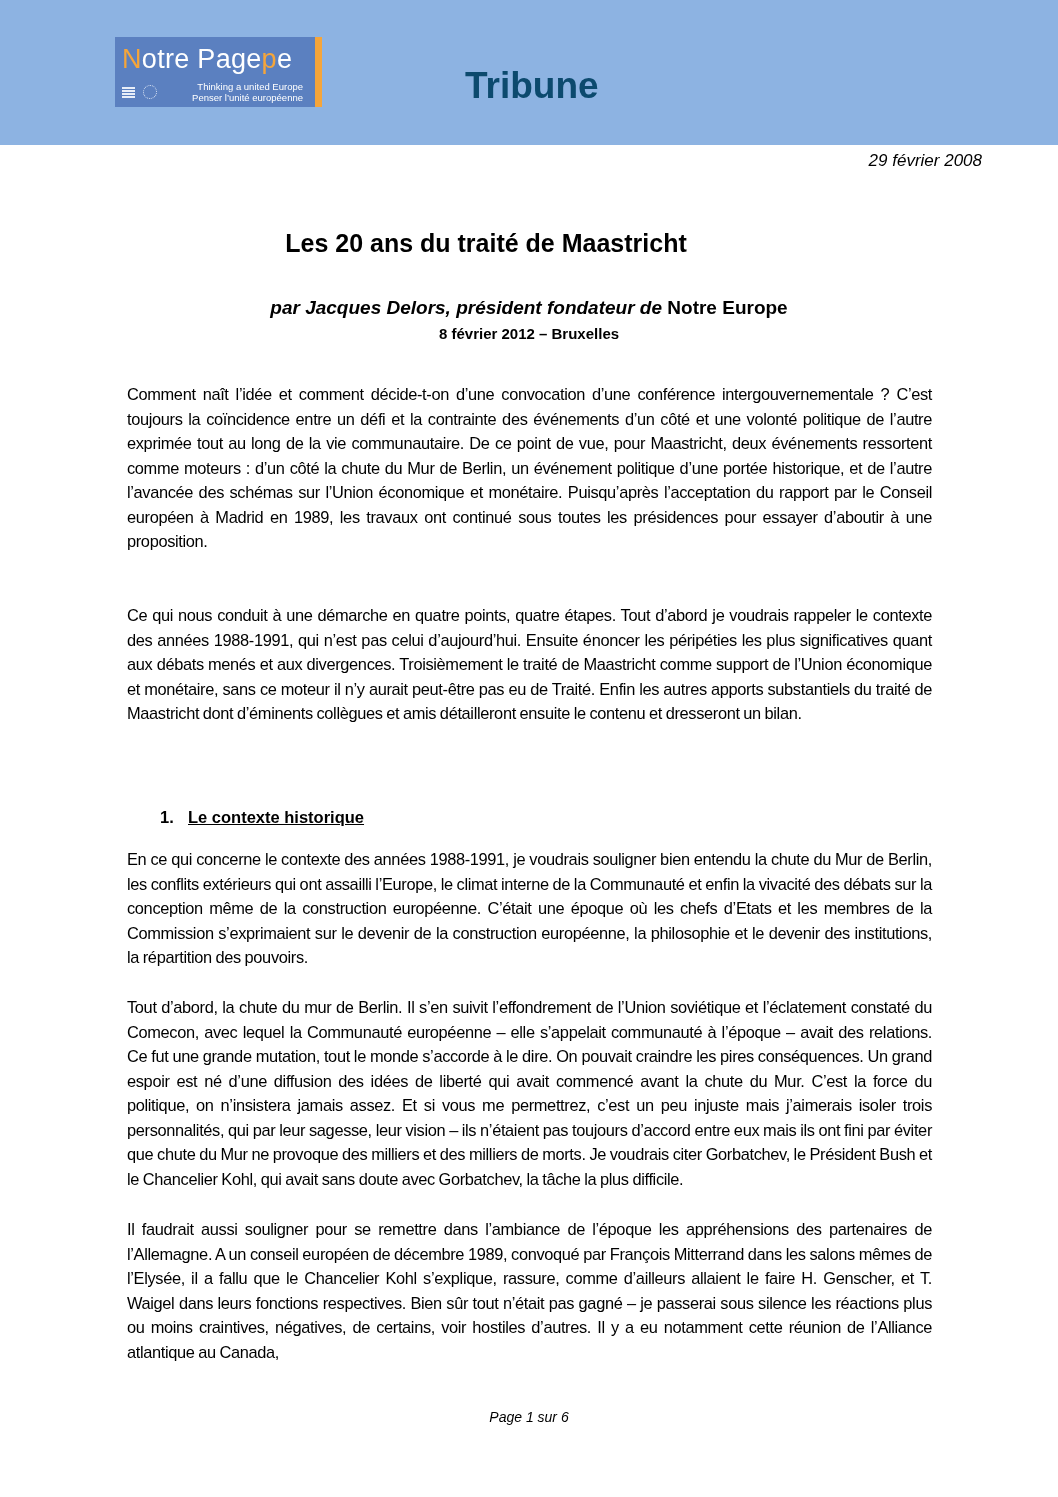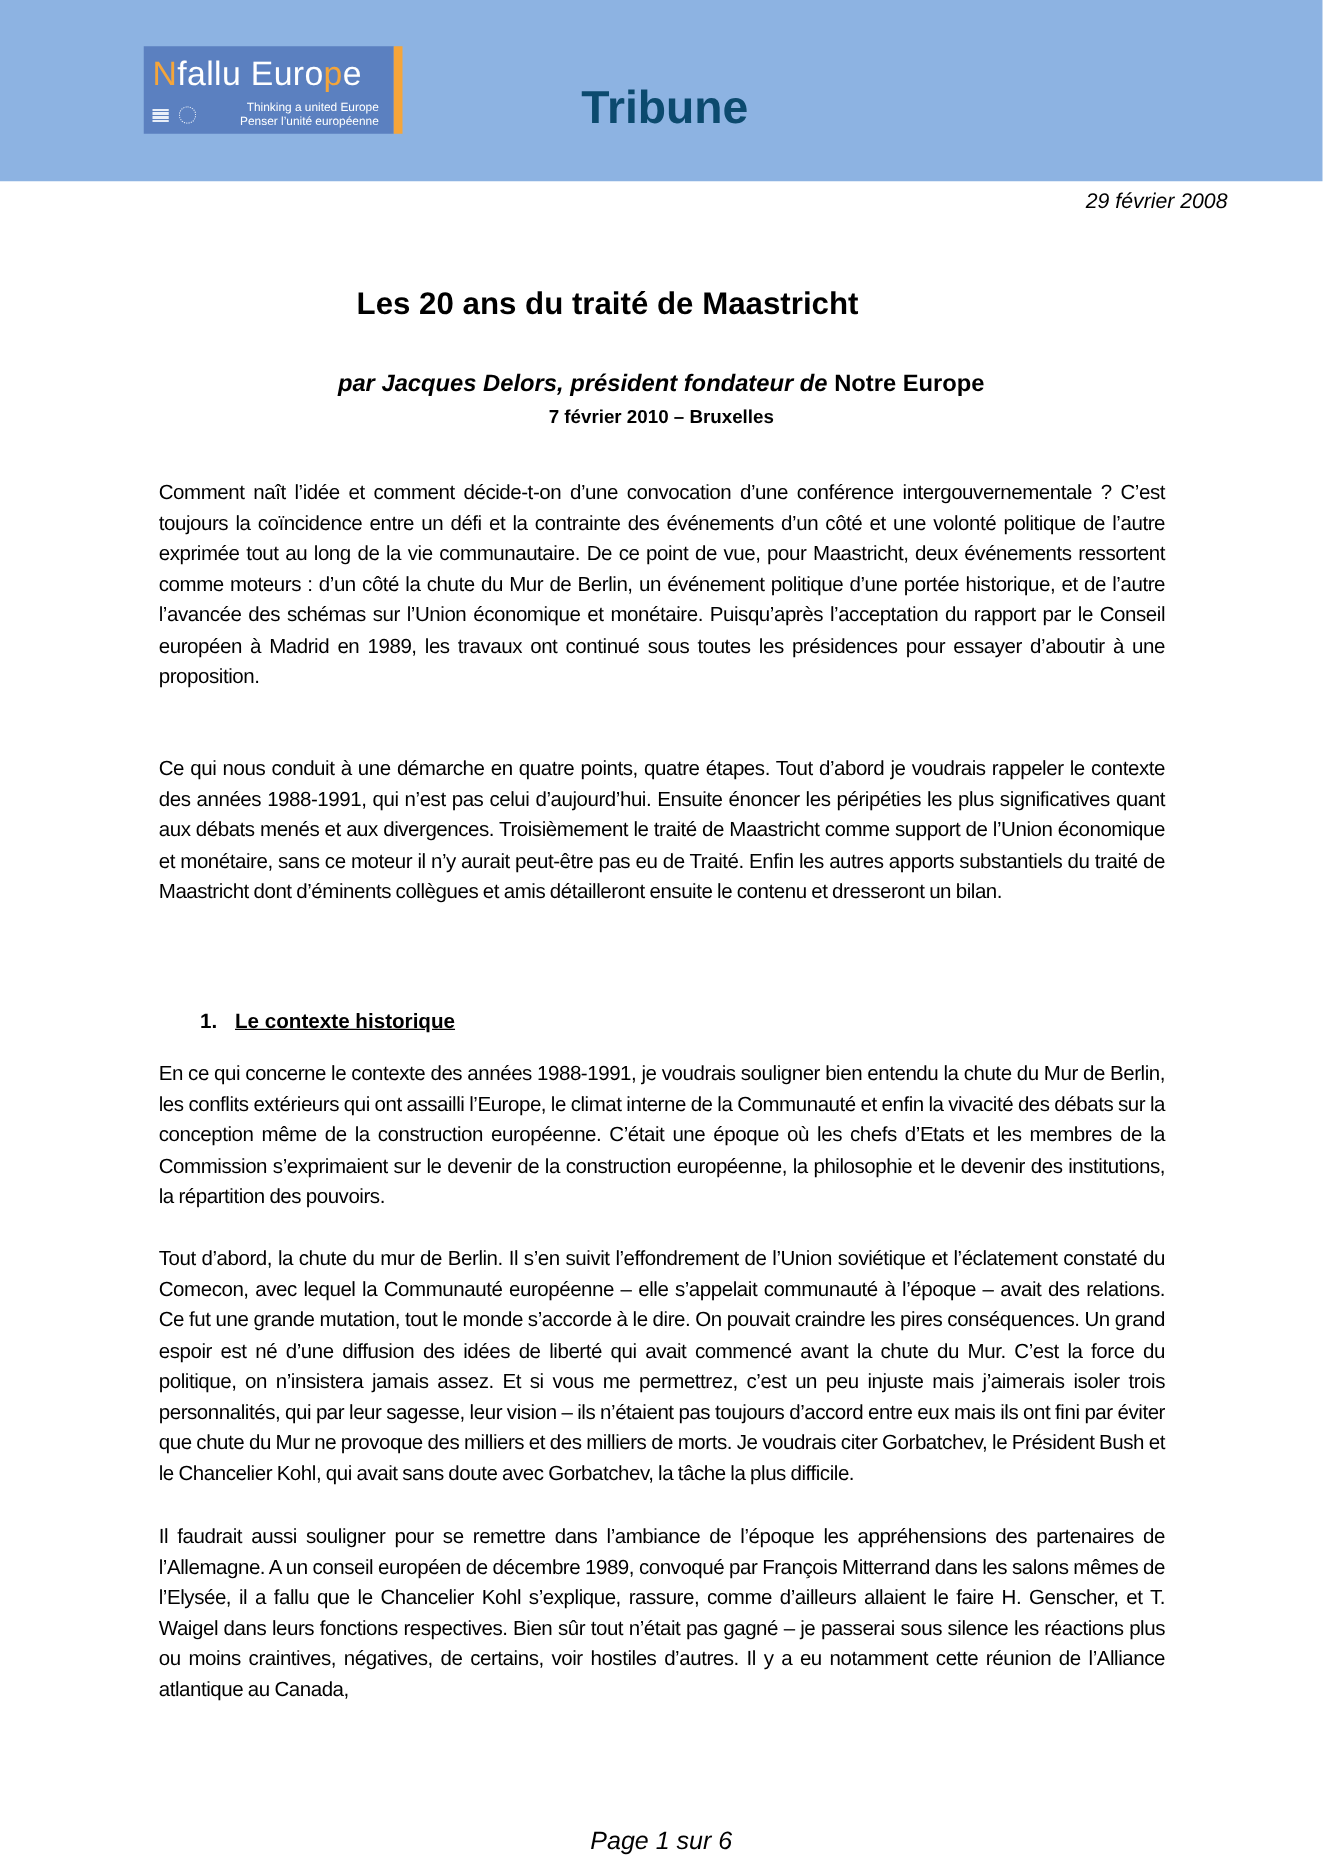--- a/index.html
+++ b/index.html
@@ -60,48 +60,48 @@
     position: absolute; left: 127px; width: 805px; font-size: 16.4px; line-height: 24.5px;
     text-align: justify; letter-spacing: -0.35px; word-spacing: -0.5px;
   }
   .section-heading {
     position: absolute; left: 160px; top: 806px; font-size: 16.5px; font-weight: bold;
     line-height: 22px;
   }
   .section-heading .num { display: inline-block; width: 28px; }
   .section-heading .lbl { text-decoration: underline; }
   .footer {
-    position: absolute; left: 0; width: 1058px; top: 1464px; text-align: center;
-    font-size: 20px; font-style: italic; line-height: 18px;
+    position: absolute; left: 0; width: 1058px; top: 1408px; text-align: center;
+    font-size: 14px; font-style: italic; line-height: 18px;
   }
 </style>
 </head>
 <body>
 
 <div class="header-band">
   <div class="logo">
-    <div class="logo-title"><span class="acc">N</span><span>fallu Euro</span><span class="acc">p</span><span>e</span></div>
+    <div class="logo-title"><span class="acc">N</span><span>otre Page</span><span class="acc">p</span><span>e</span></div>
     <div class="logo-doc-icon"></div>
     <div class="logo-stars-icon"></div>
     <div class="logo-sub">
       <div>Thinking a united Europe</div>
       <div>Penser l’unité européenne</div>
     </div>
     <div class="logo-bar"></div>
   </div>
   <div class="tribune">Tribune</div>
 </div>
 
 <div class="date-top">29 février 2008</div>
 
 <div class="title">Les 20 ans du traité de Maastricht</div>
 
 <div class="byline"><i>par Jacques Delors, président fondateur de </i><span>Notre Europe</span></div>
 
-<div class="place-date">7 février 2010 – Bruxelles</div>
+<div class="place-date">8 février 2012 – Bruxelles</div>
 
 <p class="para" style="top:382px; margin:0;">Comment naît l’idée et comment décide-t-on d’une convocation d’une conférence intergouvernementale ? C’est toujours la coïncidence entre un défi et la contrainte des événements d’un côté et une volonté politique de l’autre exprimée tout au long de la vie communautaire. De ce point de vue, pour Maastricht, deux événements ressortent comme moteurs : d’un côté la chute du Mur de Berlin, un événement politique d’une portée historique, et de l’autre l’avancée des schémas sur l’Union économique et monétaire. Puisqu’après l’acceptation du rapport par le Conseil européen à Madrid en 1989, les travaux ont continué sous toutes les présidences pour essayer d’aboutir à une proposition.</p>
 <p class="para" style="top:603px; margin:0;">Ce qui nous conduit à une démarche en quatre points, quatre étapes. Tout d’abord je voudrais rappeler le contexte des années 1988-1991, qui n’est pas celui d’aujourd’hui. Ensuite énoncer les péripéties les plus significatives quant aux débats menés et aux divergences. Troisièmement le traité de Maastricht comme support de l’Union économique et monétaire, sans ce moteur il n’y aurait peut-être pas eu de Traité. Enfin les autres apports substantiels du traité de Maastricht dont d’éminents collègues et amis détailleront ensuite le contenu et dresseront un bilan.</p>
 
 <div class="section-heading"><span class="num">1.</span><span class="lbl">Le contexte historique</span></div>
 
 <p class="para" style="top:847px; margin:0;">En ce qui concerne le contexte des années 1988-1991, je voudrais souligner bien entendu la chute du Mur de Berlin, les conflits extérieurs qui ont assailli l’Europe, le climat interne de la Communauté et enfin la vivacité des débats sur la conception même de la construction européenne. C’était une époque où les chefs d’Etats et les membres de la Commission s’exprimaient sur le devenir de la construction européenne, la philosophie et le devenir des institutions, la répartition des pouvoirs.</p>
 <p class="para" style="top:995px; margin:0;">Tout d’abord, la chute du mur de Berlin. Il s’en suivit l’effondrement de l’Union soviétique et l’éclatement constaté du Comecon, avec lequel la Communauté européenne – elle s’appelait communauté à l’époque – avait des relations. Ce fut une grande mutation, tout le monde s’accorde à le dire. On pouvait craindre les pires conséquences. Un grand espoir est né d’une diffusion des idées de liberté qui avait commencé avant la chute du Mur. C’est la force du politique, on n’insistera jamais assez. Et si vous me permettrez, c’est un peu injuste mais j’aimerais isoler trois personnalités, qui par leur sagesse, leur vision – ils n’étaient pas toujours d’accord entre eux mais ils ont fini par éviter que chute du Mur ne provoque des milliers et des milliers de morts. Je voudrais citer Gorbatchev, le Président Bush et le Chancelier Kohl, qui avait sans doute avec Gorbatchev, la tâche la plus difficile.</p>
 <p class="para" style="top:1217px; margin:0;">Il faudrait aussi souligner pour se remettre dans l’ambiance de l’époque les appréhensions des partenaires de l’Allemagne. A un conseil européen de décembre 1989, convoqué par François Mitterrand dans les salons mêmes de l’Elysée, il a fallu que le Chancelier Kohl s’explique, rassure, comme d’ailleurs allaient le faire H. Genscher, et T. Waigel dans leurs fonctions respectives. Bien sûr tout n’était pas gagné – je passerai sous silence les réactions plus ou moins craintives, négatives, de certains, voir hostiles d’autres. Il y a eu notamment cette réunion de l’Alliance atlantique au Canada,</p>
 

